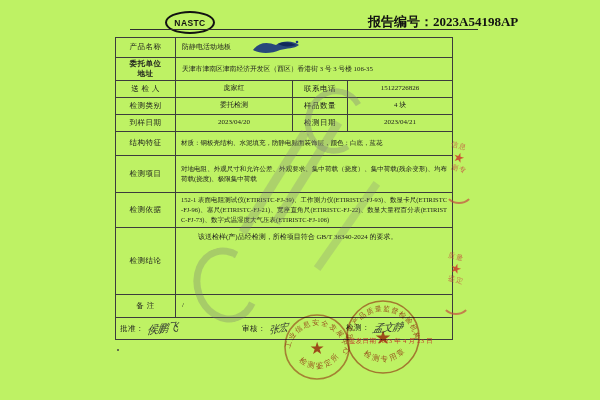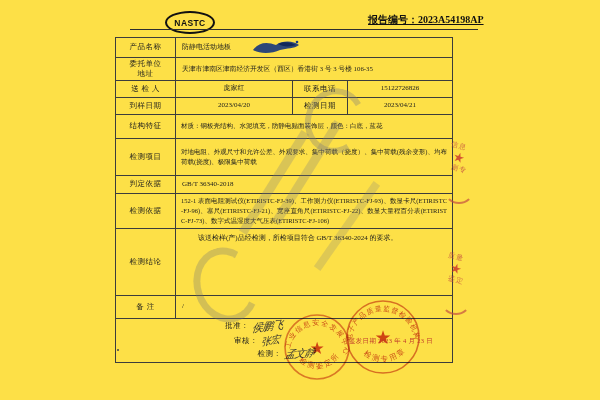--- a/index.html
+++ b/index.html
@@ -1,40 +1,40 @@
 <!DOCTYPE html>
 <html><head>
 <meta charset="utf-8">
 <style>
   html,body{margin:0;padding:0;background:#e8e8e8;}
-  #page{position:relative;width:600px;height:400px;background:#fde047;overflow:hidden;
+  #page{position:relative;width:600px;height:400px;background:#bef264;overflow:hidden;
         font-family:"Liberation Serif",serif;color:#1c1c1c;}
   
   #logo{position:absolute;left:165px;top:11px;width:46px;height:19px;border:2px solid #111;
         border-radius:50%;display:flex;align-items:center;justify-content:center;
         font-family:"Liberation Sans",sans-serif;font-weight:bold;font-size:8.5px;letter-spacing:.4px;color:#111;}
-  #report-no{position:absolute;left:368px;top:13px;font-size:10px;font-weight:bold;color:#111;text-decoration:underline;}
+  #report-no{position:absolute;left:368px;top:13px;font-size:13px;font-weight:bold;color:#111;}
   #header-rule{position:absolute;left:130px;top:29px;width:348px;border-top:1.6px solid #2f2f2f;}
   
   table{position:absolute;left:115px;top:37px;width:337px;border-collapse:collapse;table-layout:fixed;border-radius:30px;}
   td{border:1px solid #3c3c3c;font-size:7px;line-height:1.35;padding:1px 2px;vertical-align:middle;
      overflow:hidden;word-break:break-all;}
   td.lbl{text-align:center;font-size:7.5px;letter-spacing:.5px;}
   td.val-c{text-align:center;font-family:Liberation Serif, serif;}
   td.val-l{text-align:left;padding-left:6px;}
   td.small{font-size:6.5px;line-height:1.55;padding:2px 5px;text-align:justify;}
-  .lbl-narrow span{display:inline-block;width:34px;line-height:1.3;}
+  .lbl-narrow span{display:inline-block;width:34px;line-height:1.3;font-weight:bold;}
   tr.h20{height:20px}tr.h22{height:22px}tr.h17{height:17px}tr.h24{height:24px}
   tr.h37{height:37px}tr.h18{height:18px}tr.h34{height:34px}tr.h16{height:16px}
   tr.h67{height:67px}tr.h23{height:23px}tr.hsig{height:22px}
   td.concl{vertical-align:top;padding:4px 6px;line-height:1.7;font-size:7px;}
   td.concl .indent{text-indent:16px;display:block;}
   
   td.sigrow{padding:0 0 0 4px;}
-  .sig-wrap{display:flex;align-items:center;height:100%;flex-direction:column;}
+  .sig-wrap{display:flex;align-items:center;height:100%;}
   .sig-group{display:flex;align-items:center;}
   .g1{width:122px;}.g2{width:104px;align-items:center;}.g3{flex:1;}
   .sig-label{font-size:7.5px;letter-spacing:.5px;}
   .sig-name{font-style:italic;font-size:11px;color:#24242e;letter-spacing:-.5px;
             transform:rotate(-7deg) skewX(-14deg);display:inline-block;margin-left:3px;opacity:.9;}
   .sig-name.n2{transform:rotate(-10deg) skewX(-10deg);font-size:10px;}
   .sig-name.n3{transform:rotate(-5deg) skewX(-18deg);font-size:10.5px;}
   
   #ink-blot{position:absolute;left:250px;top:38px;width:52px;height:18px;z-index:4;pointer-events:none;}
   
@@ -89,36 +89,38 @@
       <td class="lbl lbl-narrow"><span>委托单位地址</span></td>
       <td class="val-l" colspan="3" style="font-size:6.8px">天津市津南区津南经济开发区（西区）香港街 3 号 3 号楼 106-35</td>
     </tr>
     <tr class="h17">
       <td class="lbl">送 检 人</td>
       <td class="val-c">庞家红</td>
       <td class="lbl">联系电话</td>
       <td class="val-c">15122726826</td>
     </tr>
     <tr class="h17">
+      <td class="lbl">检测类别</td>
+      <td class="val-c">委托检测</td>
+      <td class="lbl">样品数量</td>
+      <td class="val-c">4 块</td>
+    </tr>
+    <tr class="h17">
       <td class="lbl">到样日期</td>
       <td class="val-c">2023/04/20</td>
       <td class="lbl">检测日期</td>
       <td class="val-c">2023/04/21</td>
     </tr>
     <tr class="h24">
       <td class="lbl">结构特征</td>
       <td class="small" colspan="3">材质：钢板壳结构、水泥填充，防静电贴面装饰层，颜色：白底，蓝花</td>
     </tr>
     <tr class="h37">
       <td class="lbl">检测项目</td>
       <td class="small" colspan="3">对地电阻、外观尺寸和允许公差、外观要求、集中荷载（挠度）、集中荷载(残余变形)、均布荷载(挠度)、极限集中荷载</td>
-    </tr>
-    <tr class="h18">
-      <td class="lbl">判定依据</td>
-      <td class="val-l" colspan="3">GB/T 36340-2018</td>
     </tr>
     <tr class="h34">
       <td class="lbl">检测依据</td>
       <td class="small" colspan="3">152-1 表面电阻测试仪(ETIRISTC-FJ-39)、工作测力仪(ETIRISTC-FJ-93)、数显卡尺(ETIRISTC-FJ-96)、塞尺(ETIRISTC-FJ-21)、宽座直角尺(ETIRISTC-FJ-22)、数显大量程百分表(ETIRISTC-FJ-73)、数字式温湿度大气压表(ETIRISTC-FJ-106)</td>
     </tr>
     <tr class="h67">
       <td class="lbl">检测结论</td>
       <td class="concl" colspan="3">
         <span class="indent">该送检样(产)品经检测，所检项目符合 GB/T 36340-2024 的要求。</span>
       </td>

